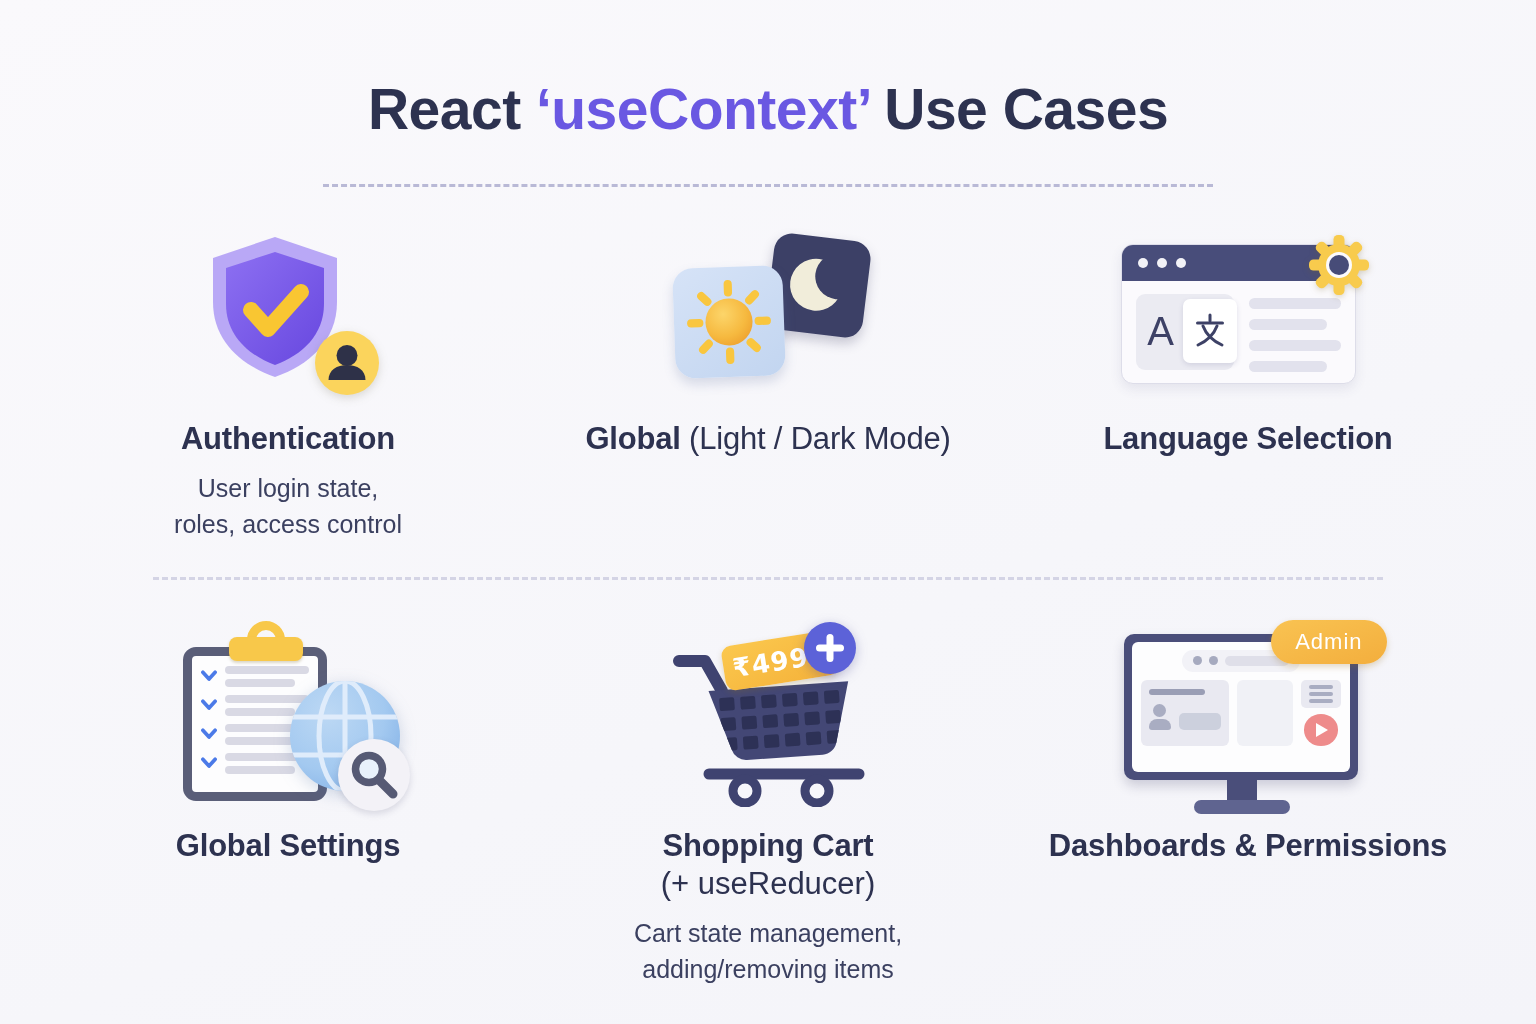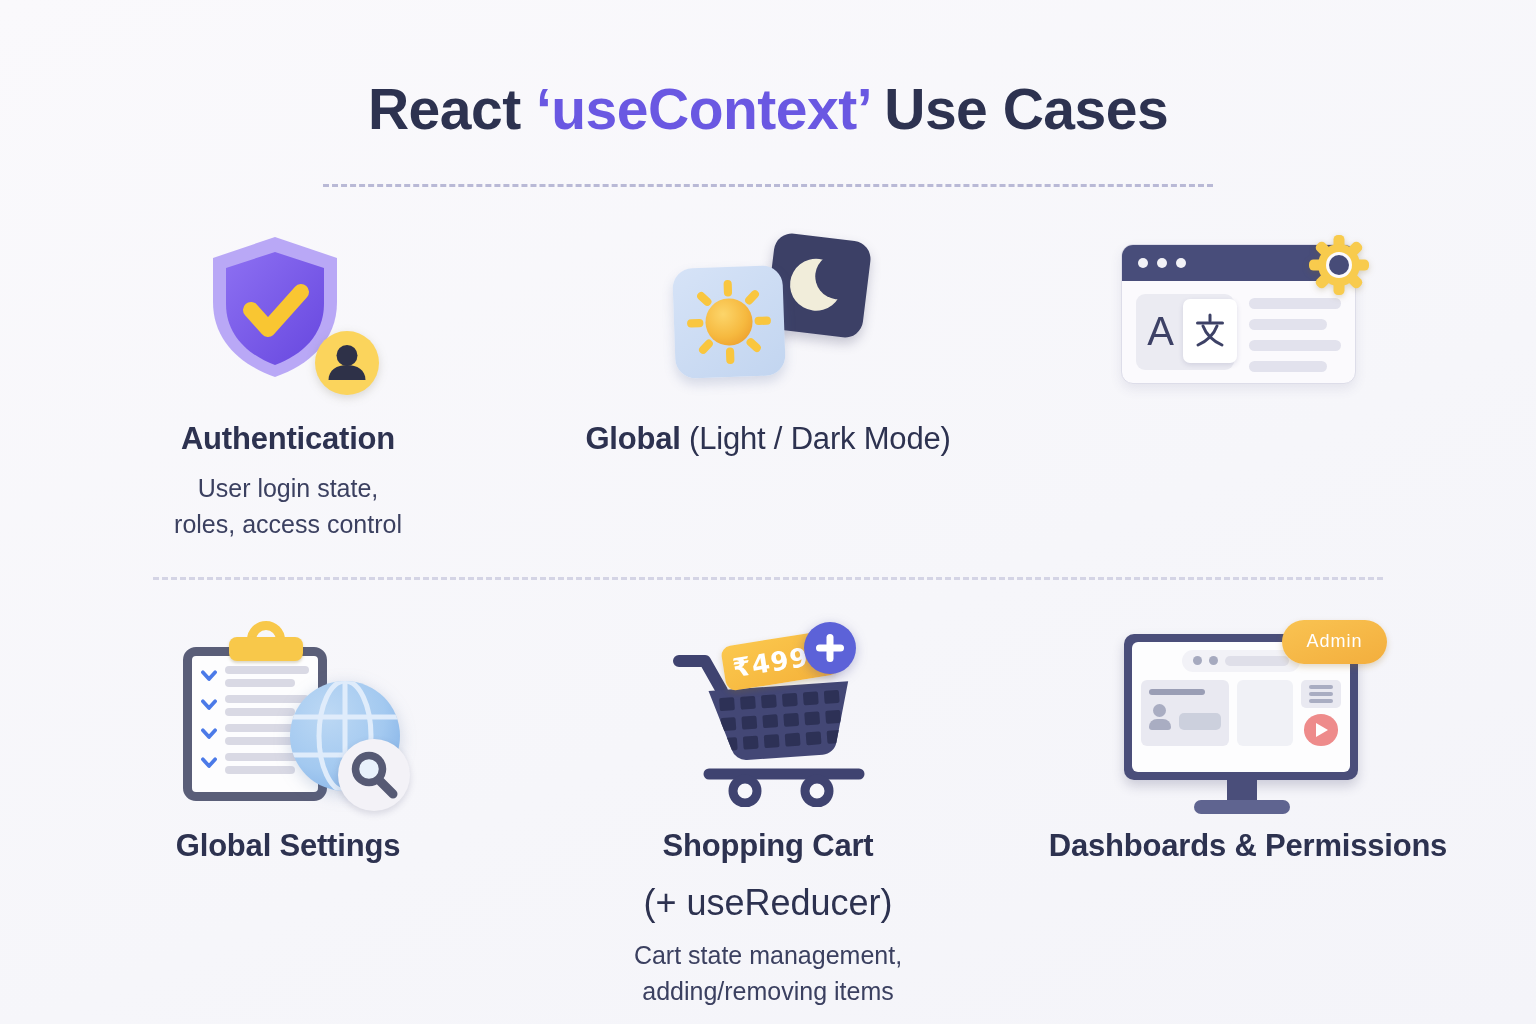--- a/index.html
+++ b/index.html
@@ -18,21 +18,21 @@
   .title-divider { width:890px; margin:42px auto 0; border-top:3px dashed #b9b9d6; }
   .row-divider   { width:1230px; margin:34px auto 0; border-top:3px dashed #d4d4e5; }
 
   
   .cards-row { display:flex; justify-content:center; margin-top:42px; }
   .card { width:480px; display:flex; flex-direction:column; align-items:center; text-align:center; }
   .icon-zone { height:172px; display:flex; align-items:center; justify-content:center; }
   .row2 .icon-zone { height:186px; }
   .card-title { margin-top:20px; font-size:31px; font-weight:700; color:#2d3250; letter-spacing:-0.2px; }
   .card-title .title-rest { font-weight:500; }
-  .card-title2 { font-size:36px; font-weight:500; color:#2d3250; margin-top:18px; }
+  .card-title2 { font-size:31px; font-weight:500; color:#2d3250; margin-top:2px; }
   .card-sub { margin-top:13px; font-size:25px; line-height:1.45; color:#3b4060; white-space:pre-line; }
 
   
   .shield-wrap { position:relative; width:195px; height:165px; }
   .shield-wrap > svg.shield { position:absolute; left:8px; top:0; }
   .user-badge { position:absolute; right:6px; bottom:2px; filter:drop-shadow(0 3px 5px rgba(80,70,40,.18)); }
 
   
   .theme-wrap { position:relative; width:225px; height:160px; }
   .theme-dark {
@@ -145,21 +145,21 @@
   .mon-list { width:40px; height:31px; background:#e9e9f1; border-radius:5px; display:flex; flex-direction:column; justify-content:center; align-items:center; gap:3px; }
   .mon-list span { display:block; width:24px; height:4px; border-radius:2px; background:#a9adc2; }
   .mon-play { width:34px; height:34px; border-radius:50%; background:#ee8b8b; display:flex; align-items:center; justify-content:center; }
   .mon-play-tri { width:0; height:0; border-left:12px solid #fff; border-top:7px solid transparent; border-bottom:7px solid transparent; margin-left:3px; }
   .mon-stand { position:absolute; left:111px; top:160px; width:30px; height:22px; background:#4a4e7a; }
   .mon-base { position:absolute; left:78px; top:180px; width:96px; height:14px; border-radius:7px; background:#5f6490; }
   .admin-badge {
     position:absolute; top:0; right:-6px; height:44px; padding:0 24px;
     background:linear-gradient(160deg,#f9c352,#f3ae3d); border-radius:22px;
     display:flex; align-items:center; justify-content:center;
-    color:#fff; font-size:18px; font-weight:500; letter-spacing:1px;
+    color:#fff; font-size:22px; font-weight:500; letter-spacing:1px;
     box-shadow:0 3px 6px rgba(150,110,30,.25); z-index:2;text-align:center;
   }
 </style>
 </head>
 <body>
 
 <div class="canvas">
 
   <div class="header">
     <h1 class="main-title"><span>React </span><span class="hl">‘useContext’</span><span> Use Cases</span></h1>
@@ -280,20 +280,21 @@
                 <rect x="-5.5" y="-30" width="11" height="15" rx="4.5" transform="rotate(270)"></rect>
                 <rect x="-5.5" y="-30" width="11" height="15" rx="4.5" transform="rotate(315)"></rect>
               </g>
               <circle cx="31" cy="31" r="21"></circle>
             </g>
             <circle cx="31" cy="31" r="13" fill="#fbfafd"></circle>
             <circle cx="31" cy="31" r="10" fill="#474c78"></circle>
           </svg>
         </div>
       </div>
+      <h2 class="card-title">Language Selection</h2>
     </div>
   </div>
 
   <div class="row-divider"></div>
 
   <div class="cards-row row2">
 
     <div class="card">
       <div class="icon-zone">
         <div class="clip-wrap">

